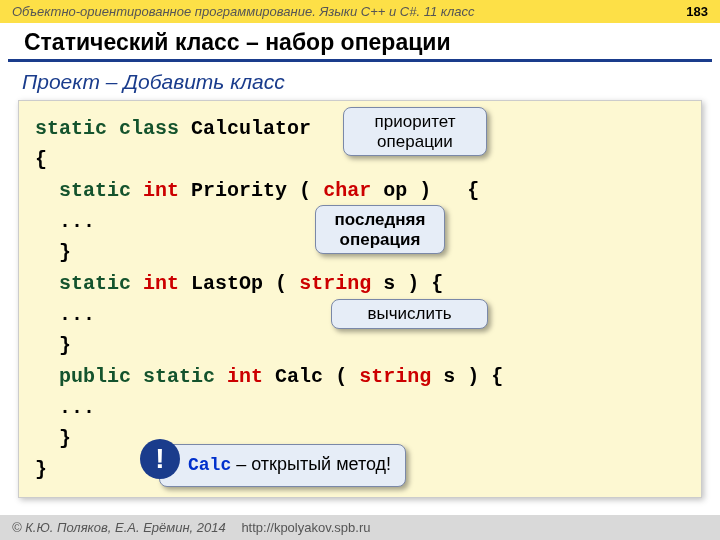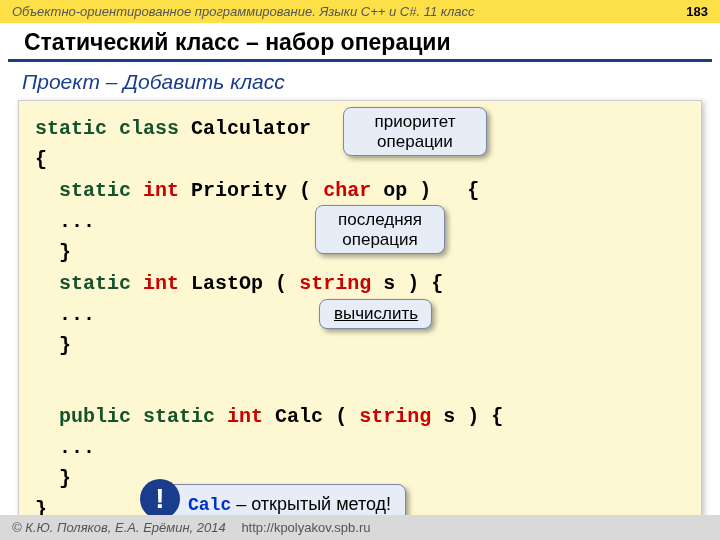--- a/index.html
+++ b/index.html
@@ -57,22 +57,22 @@
     padding: 4px 14px;
     font-family: Arial, sans-serif;
     font-size: 17px;
     font-weight: normal;
     color: #000;
     text-align: center;
     box-shadow: 3px 3px 5px rgba(0,0,0,0.35);
     line-height: 1.15;
   }
   .callout.c1 { top: 6px; left: 324px; width: 144px; }
-  .callout.c2 { top: 104px; left: 296px; width: 130px; }
-  .callout.c3 { top: 198px; left: 300px; width: 113px; text-decoration: underline; }
+  .callout.c2 { top: 104px; left: 296px; width: 130px; font-weight: bold; }
+  .callout.c3 { top: 198px; left: 312px; width: 157px; }
   .note-box {
     position: absolute;
     bottom: 10px;
     left: 140px;
     background: #e6edf7;
     border: 1px solid #7a88a8;
     border-radius: 8px;
     padding: 6px 14px 6px 28px;
     font-family: Arial, sans-serif;
     font-size: 18px;
@@ -138,21 +138,21 @@
     <span class="kw-blue">static</span>
     <span class="kw-red">int</span>
     <span class="txt">LastOp</span><span class="txt"> </span><span class="txt">(</span>
     <span class="kw-red">string</span>
     <span class="txt">s</span>
     <span class="txt">)</span>
     <span class="txt">{</span>
   </div>
   <div style="padding-left: 24px;"><span class="txt">...</span></div>
   <div style="padding-left: 24px;"><span class="txt">}</span></div>
-  <div style="padding-left: 24px; margin-top: 40px;">
+  <div style="padding-left: 24px;">
     <span class="kw-blue">public</span>
     <span class="kw-blue">static</span>
     <span class="kw-red">int</span>
     <span class="txt">Calc</span><span class="txt"> </span><span class="txt">(</span>
     <span class="kw-red">string</span>
     <span class="txt">s</span>
     <span class="txt">)</span>
     <span class="txt">{</span>
   </div>
   <div style="padding-left: 24px;"><span class="txt">...</span></div>

